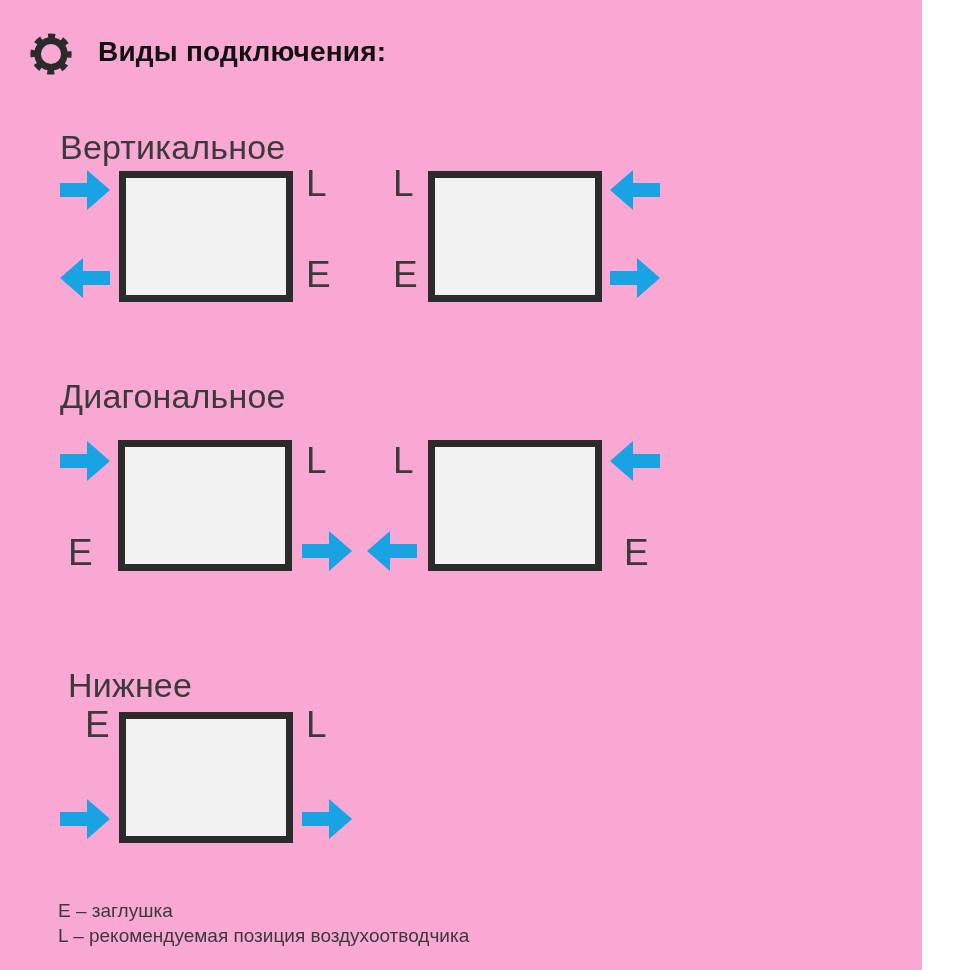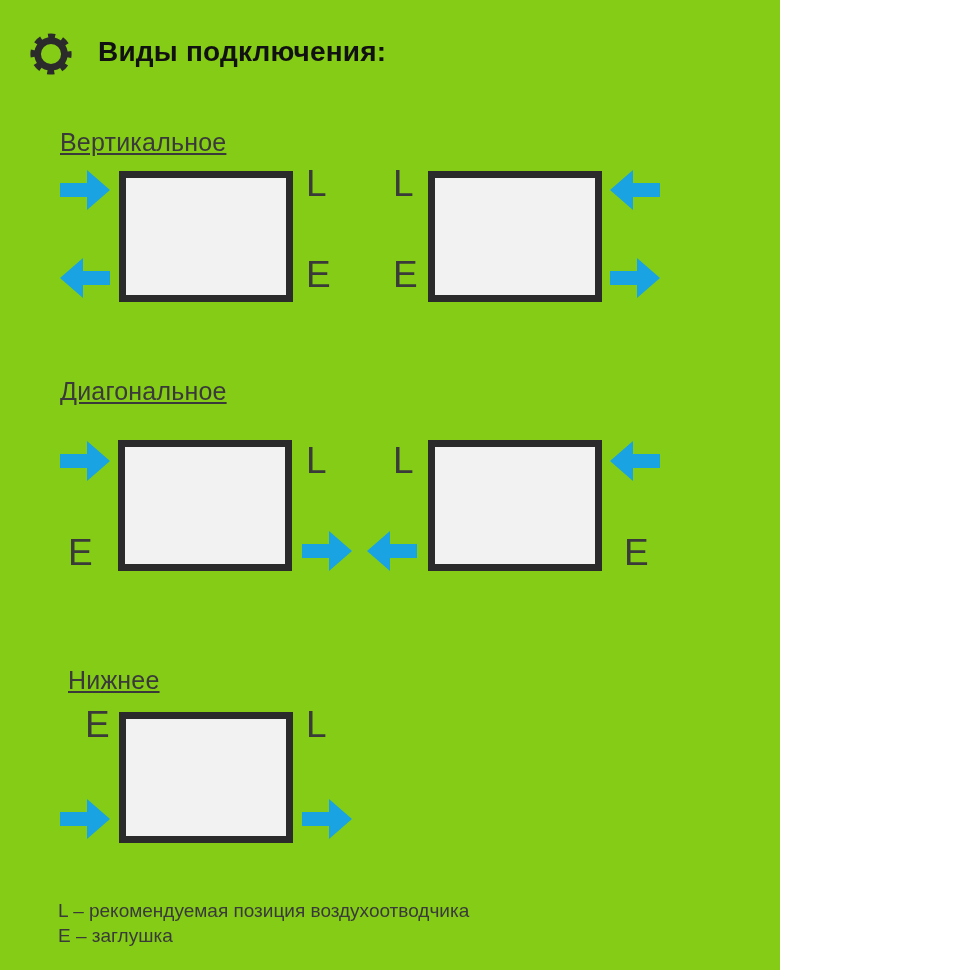--- a/index.html
+++ b/index.html
@@ -7,35 +7,35 @@
     --radiator-border:#2B2B2B;
     --radiator-fill:#F2F2F2;
     --text:#3A3A3A;
     --title:#111111;
   }
   *{margin:0;padding:0;box-sizing:border-box;}
   html,body{background:#ffffff;}
   body{font-family:"Liberation Sans","DejaVu Sans",sans-serif;}
   .canvas{
     position:relative;
-    width:780px;height:970px;
-    background:#84cc16;
+    width:922px;height:970px;
+    background:#f9a8d4;
     overflow:hidden;
   }
   .abs{position:absolute;}
   
   .gear{width:46px;height:46px;display:block;}
   .page-title{
     font-size:28px;font-weight:700;color:var(--title);
     letter-spacing:0.2px;line-height:1;
   }
   
   .section-title{
-    font-size:25px;font-weight:400;color:var(--text);
-    line-height:1;letter-spacing:0.2px;text-decoration:underline;
+    font-size:34px;font-weight:400;color:var(--text);
+    line-height:1;letter-spacing:0.2px;
   }
   
   .radiator{
     width:174px;height:131px;
     background:var(--radiator-fill);
     border:7px solid var(--radiator-border);
   }
   
   .port-label{
     font-size:37px;font-weight:400;color:var(--text);
@@ -152,17 +152,17 @@
       </div>
       <div class="abs" style="left:302px;top:799px;">
         <svg class="arrow" viewBox="0 0 50 40">
             <polygon points="0,13 27,13 27,0 50,20 27,40 27,27 0,27"></polygon>
           </svg>
       </div>
     </div>
   </div>
 
   <div class="abs legend" style="left:58px;top:898px;">
+    <div>E – заглушка</div>
     <div>L – рекомендуемая позиция воздухоотводчика</div>
-    <div>E – заглушка</div>
   </div>
 
 </div>
 
 </body></html>

